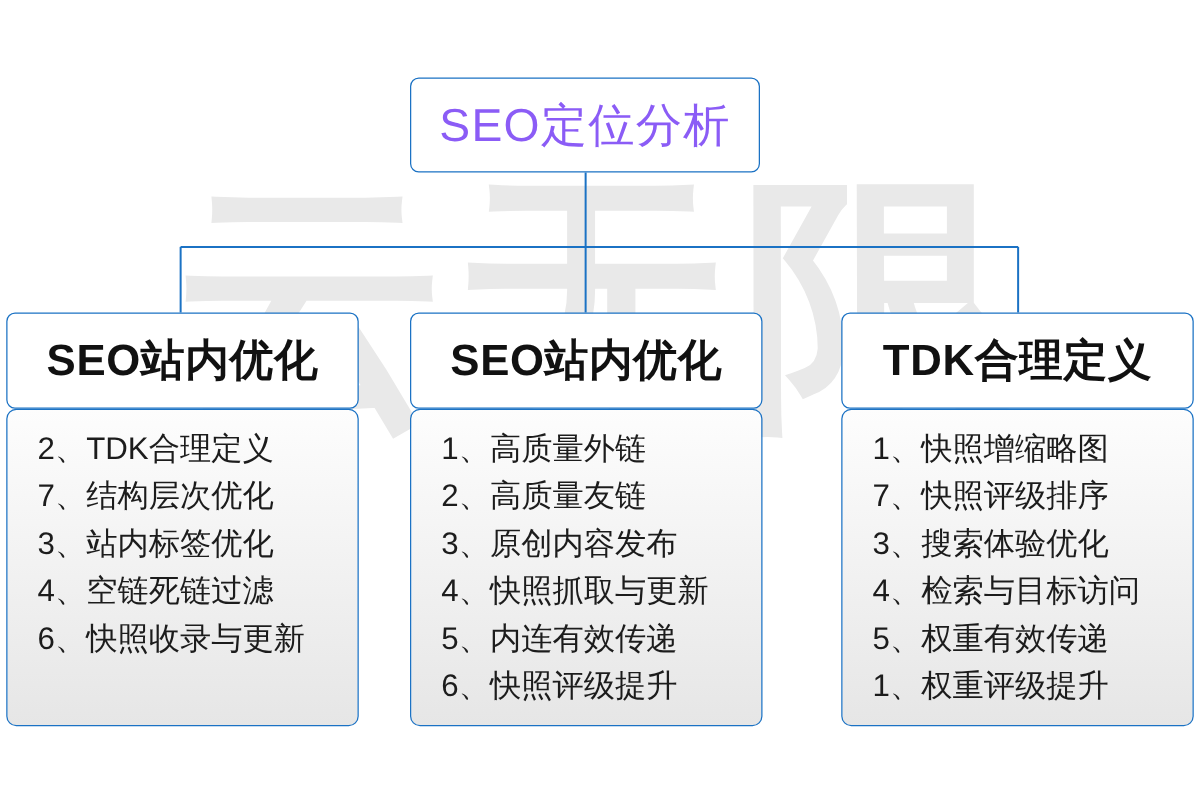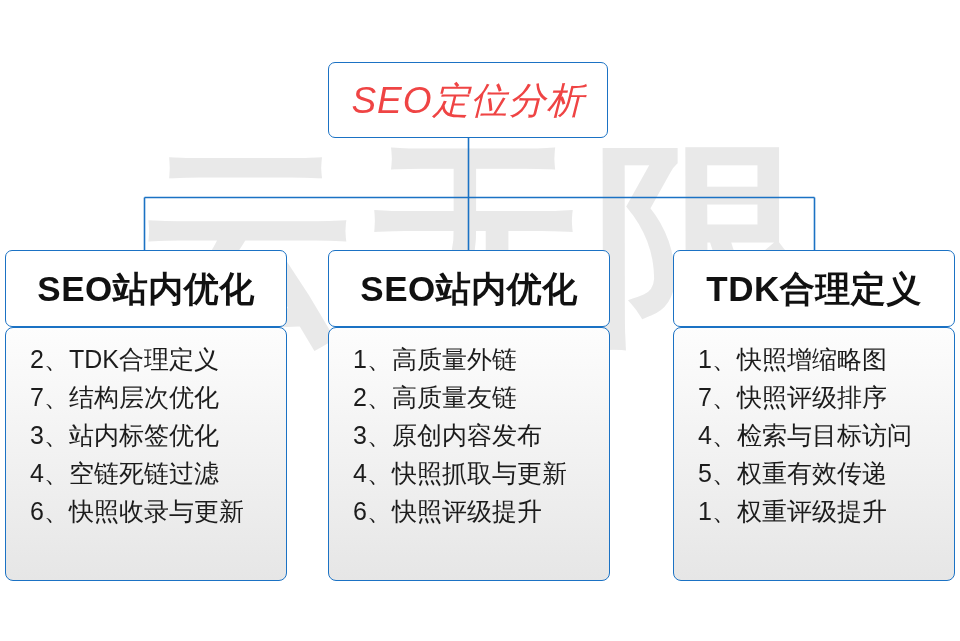--- a/index.html
+++ b/index.html
@@ -75,24 +75,23 @@
     border: 1px solid #1b72c4;
     border-radius: 7px;
     background: #ffffff;
     display: flex;
     align-items: center;
     justify-content: center;
   }
   .root-box .root-title {
     font-size: 37px;
     font-weight: 400;
-    color: #ef4444;
+    color: #8b5cf6;
     letter-spacing: 1px;
     line-height: 1;
-    font-style: italic;
   }
 
   .column {
     position: absolute;
     z-index: 2;
   }
   .col-1 { left: 5px;   width: 282px; }
   .col-2 { left: 328px; width: 282px; }
   .col-3 { left: 673px; width: 282px; }
 
@@ -188,30 +187,32 @@
 
   <div class="column col-2">
     <div class="col-header">
       <span class="col-title">SEO站内优化</span>
     </div>
     <div class="col-body">
       <div class="item">1、高质量外链</div>
       <div class="item">2、高质量友链</div>
       <div class="item">3、原创内容发布</div>
       <div class="item">4、快照抓取与更新</div>
+      <div class="item">5、内连有效传递</div>
       <div class="item">6、快照评级提升</div>
     </div>
   </div>
 
   <div class="column col-3">
     <div class="col-header">
       <span class="col-title">TDK合理定义</span>
     </div>
     <div class="col-body">
       <div class="item">1、快照增缩略图</div>
       <div class="item">7、快照评级排序</div>
+      <div class="item">3、搜索体验优化</div>
       <div class="item">4、检索与目标访问</div>
       <div class="item">5、权重有效传递</div>
       <div class="item">1、权重评级提升</div>
     </div>
   </div>
 
 </div>
 
 </body></html>

